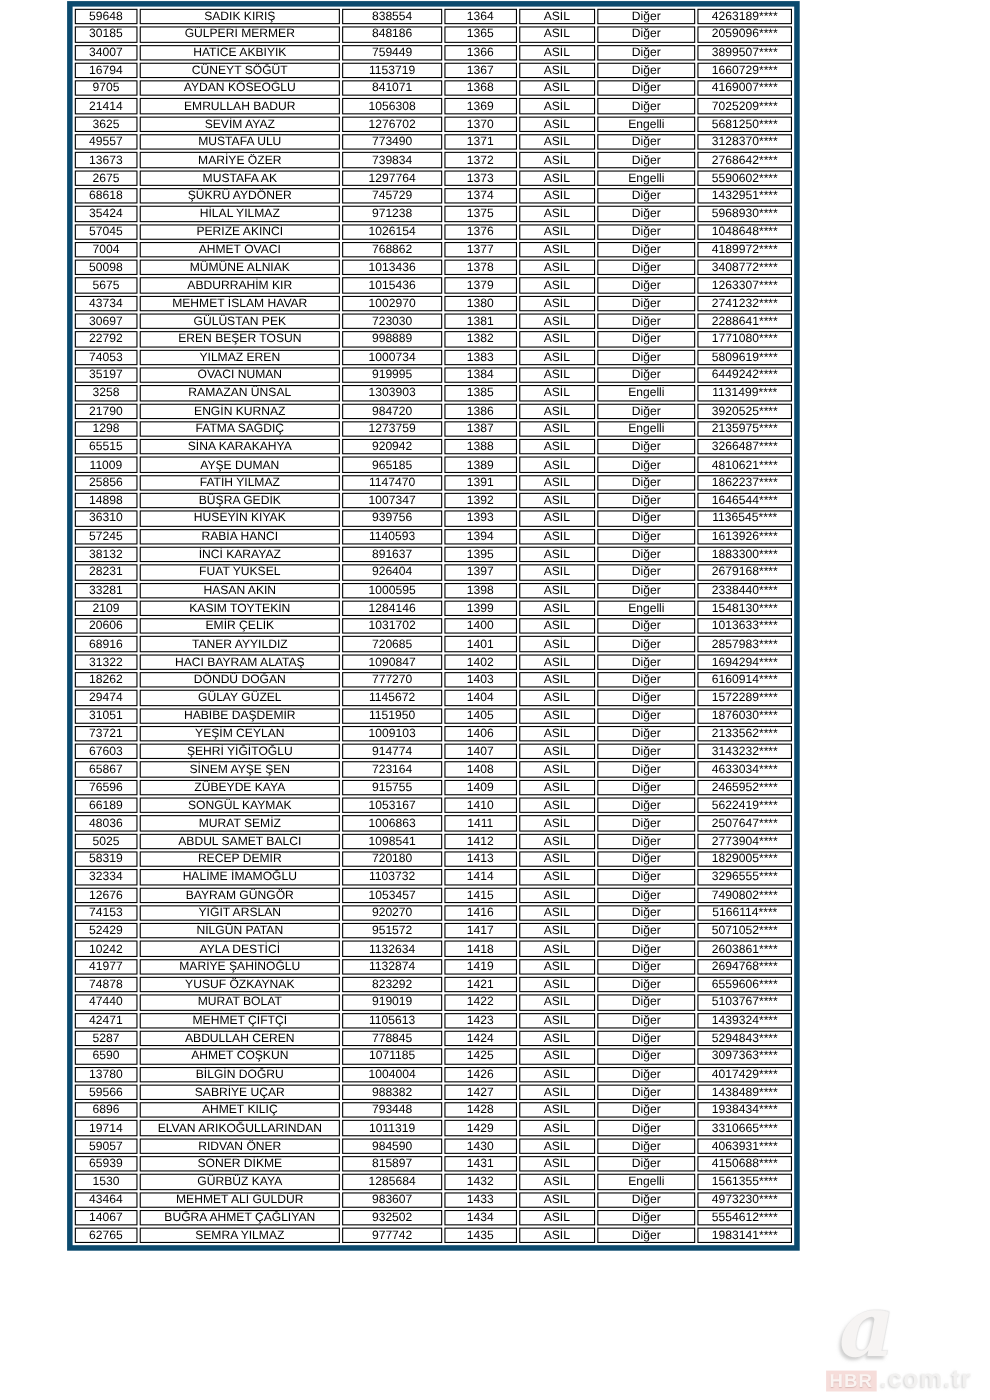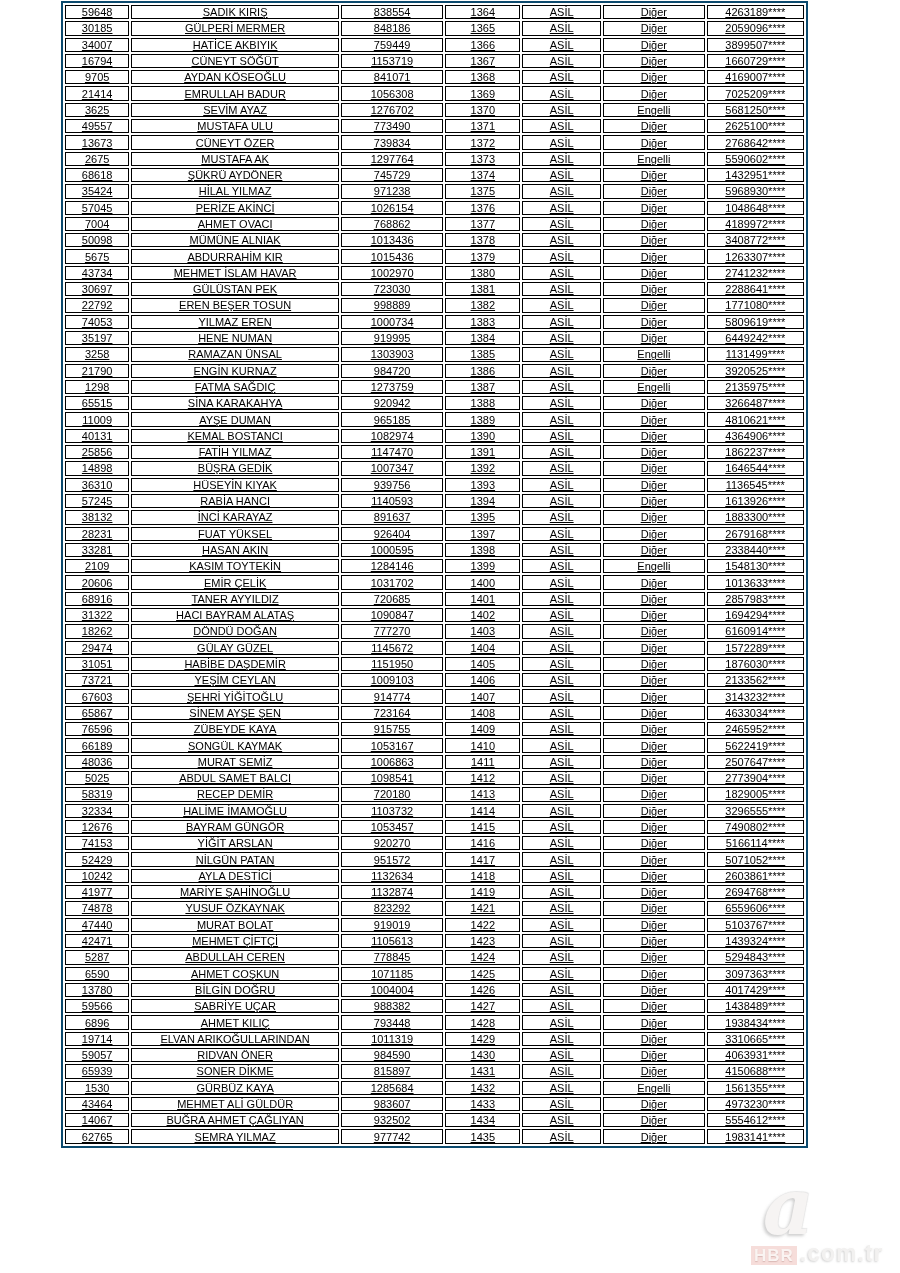--- a/index.html
+++ b/index.html
@@ -11,27 +11,26 @@
     width: 900px;
     height: 1273px;
     position: relative;
     font-family: "Liberation Sans", sans-serif;
     overflow: hidden;
   }
   .results-table {
     position: absolute;
     left: 61px;
     top: 1px;
-    width: 747px;
+    width: 666px;
     border-collapse: separate;
     border-spacing: 2px;
-    border: 2px solid #0c4a6e;
+    border: 5px solid #0c4a6e;
     table-layout: fixed;
     background: #ffffff;
-    text-decoration: underline;
   }
   .results-table td {
     border: 1px solid #000000;
     height: 12.3px;
     padding: 0 2px;
     font-size: 11px;
     line-height: 12px;
     color: #000000;
     text-align: center;
     white-space: nowrap;
@@ -163,25 +162,25 @@
         <td>Engelli</td>
         <td>5681250****</td>
       </tr>
       <tr>
         <td>49557</td>
         <td>MUSTAFA ULU</td>
         <td>773490</td>
         <td>1371</td>
         <td>ASİL</td>
         <td>Diğer</td>
-        <td>2625100****</td>
+        <td>3128370****</td>
       </tr>
       <tr>
         <td>13673</td>
-        <td>CÜNEYT ÖZER</td>
+        <td>MARİYE ÖZER</td>
         <td>739834</td>
         <td>1372</td>
         <td>ASİL</td>
         <td>Diğer</td>
         <td>2768642****</td>
       </tr>
       <tr>
         <td>2675</td>
         <td>MUSTAFA AK</td>
         <td>1297764</td>
@@ -275,21 +274,21 @@
         <td>74053</td>
         <td>YILMAZ EREN</td>
         <td>1000734</td>
         <td>1383</td>
         <td>ASİL</td>
         <td>Diğer</td>
         <td>5809619****</td>
       </tr>
       <tr>
         <td>35197</td>
-        <td>HENE NUMAN</td>
+        <td>OVACI NUMAN</td>
         <td>919995</td>
         <td>1384</td>
         <td>ASİL</td>
         <td>Diğer</td>
         <td>6449242****</td>
       </tr>
       <tr>
         <td>3258</td>
         <td>RAMAZAN ÜNSAL</td>
         <td>1303903</td>
@@ -326,29 +325,20 @@
         <td>3266487****</td>
       </tr>
       <tr>
         <td>11009</td>
         <td>AYŞE DUMAN</td>
         <td>965185</td>
         <td>1389</td>
         <td>ASİL</td>
         <td>Diğer</td>
         <td>4810621****</td>
-      </tr>
-      <tr>
-        <td>40131</td>
-        <td>KEMAL BOSTANCI</td>
-        <td>1082974</td>
-        <td>1390</td>
-        <td>ASİL</td>
-        <td>Diğer</td>
-        <td>4364906****</td>
       </tr>
       <tr>
         <td>25856</td>
         <td>FATİH YILMAZ</td>
         <td>1147470</td>
         <td>1391</td>
         <td>ASİL</td>
         <td>Diğer</td>
         <td>1862237****</td>
       </tr>

